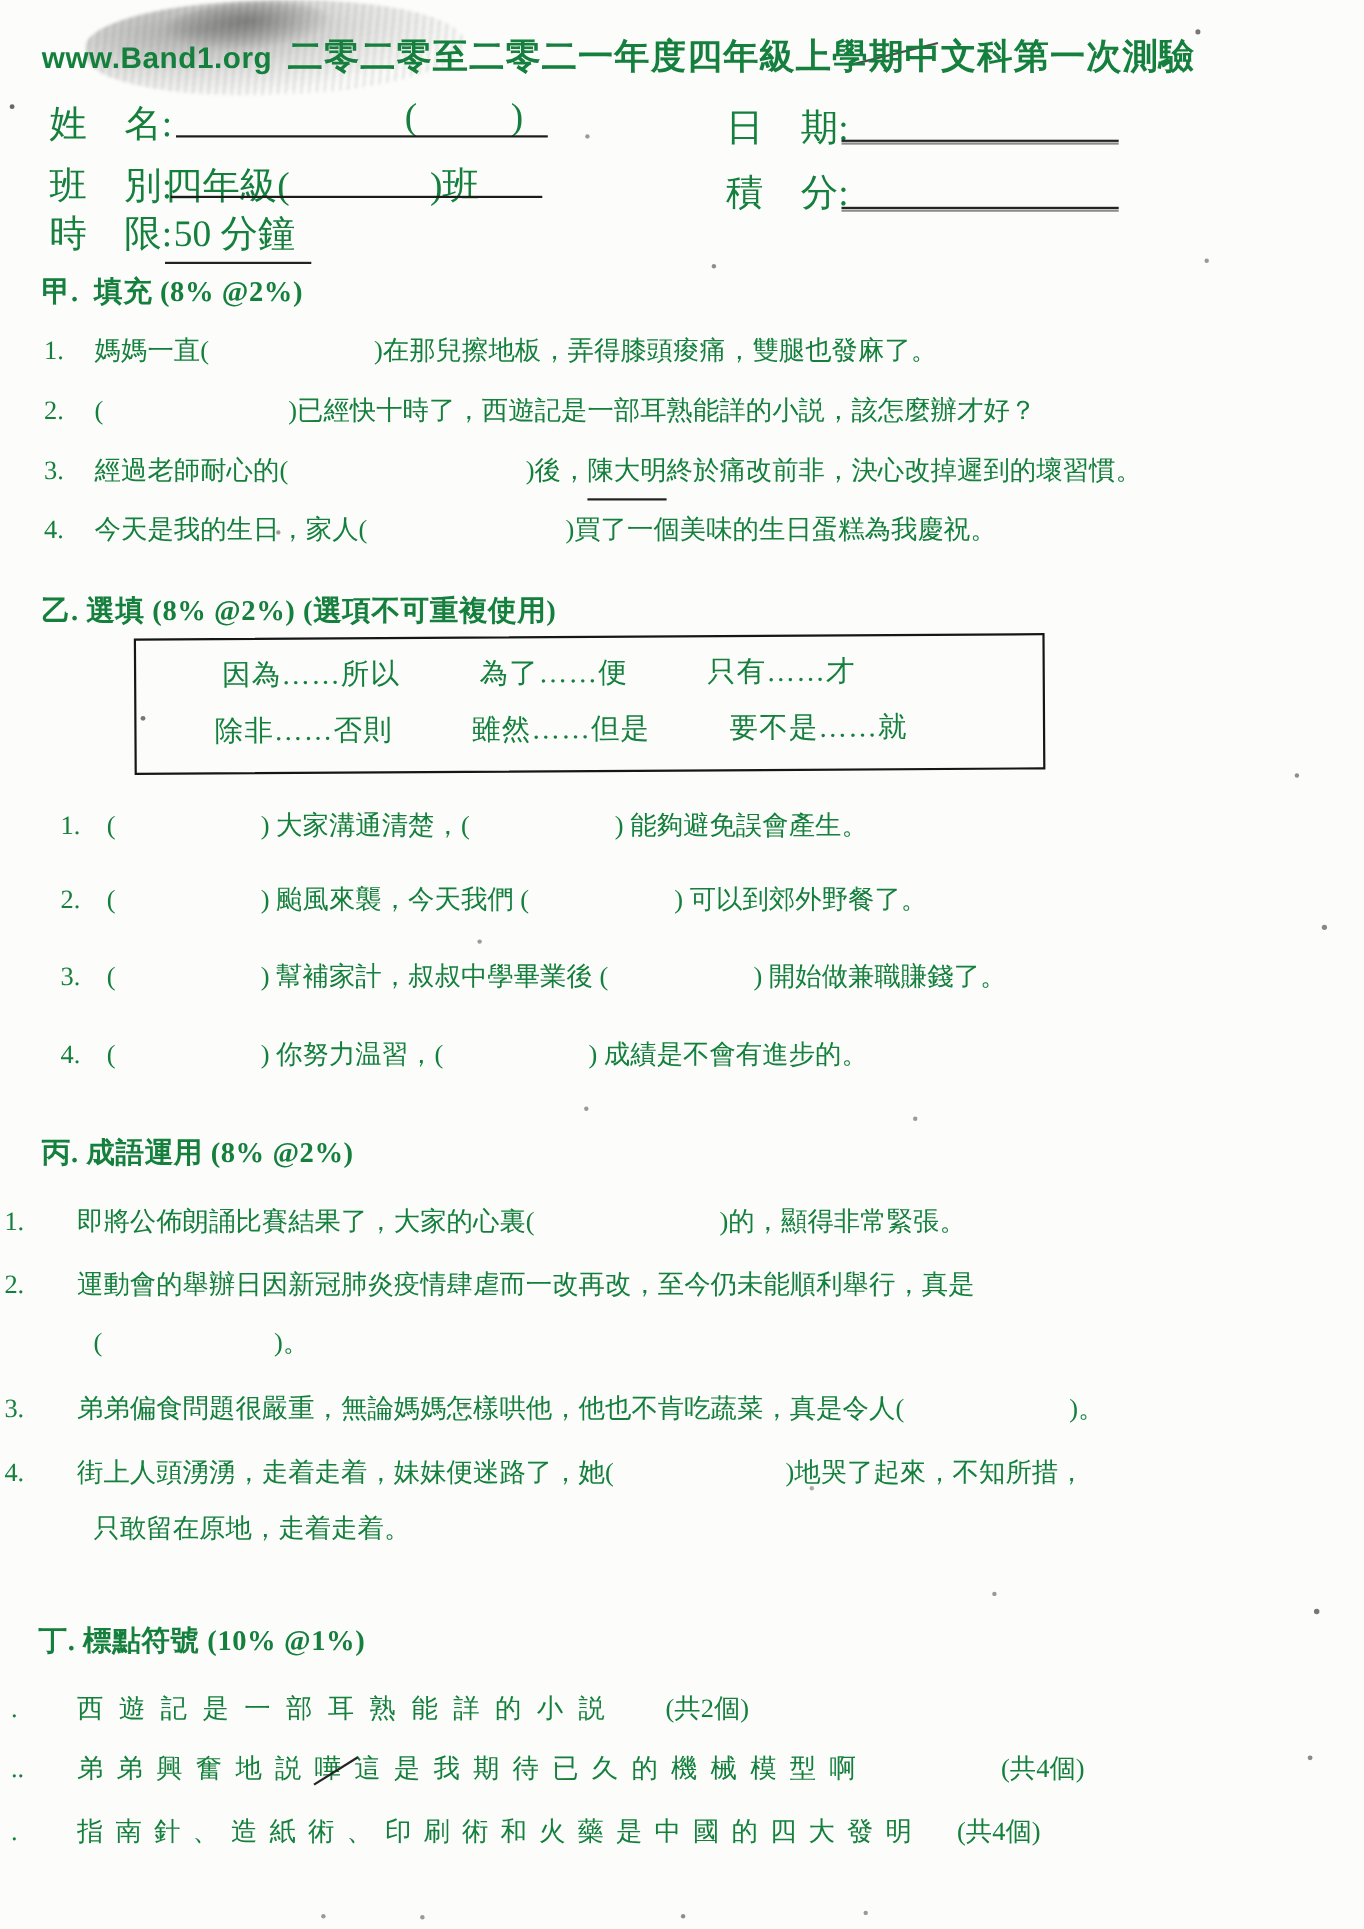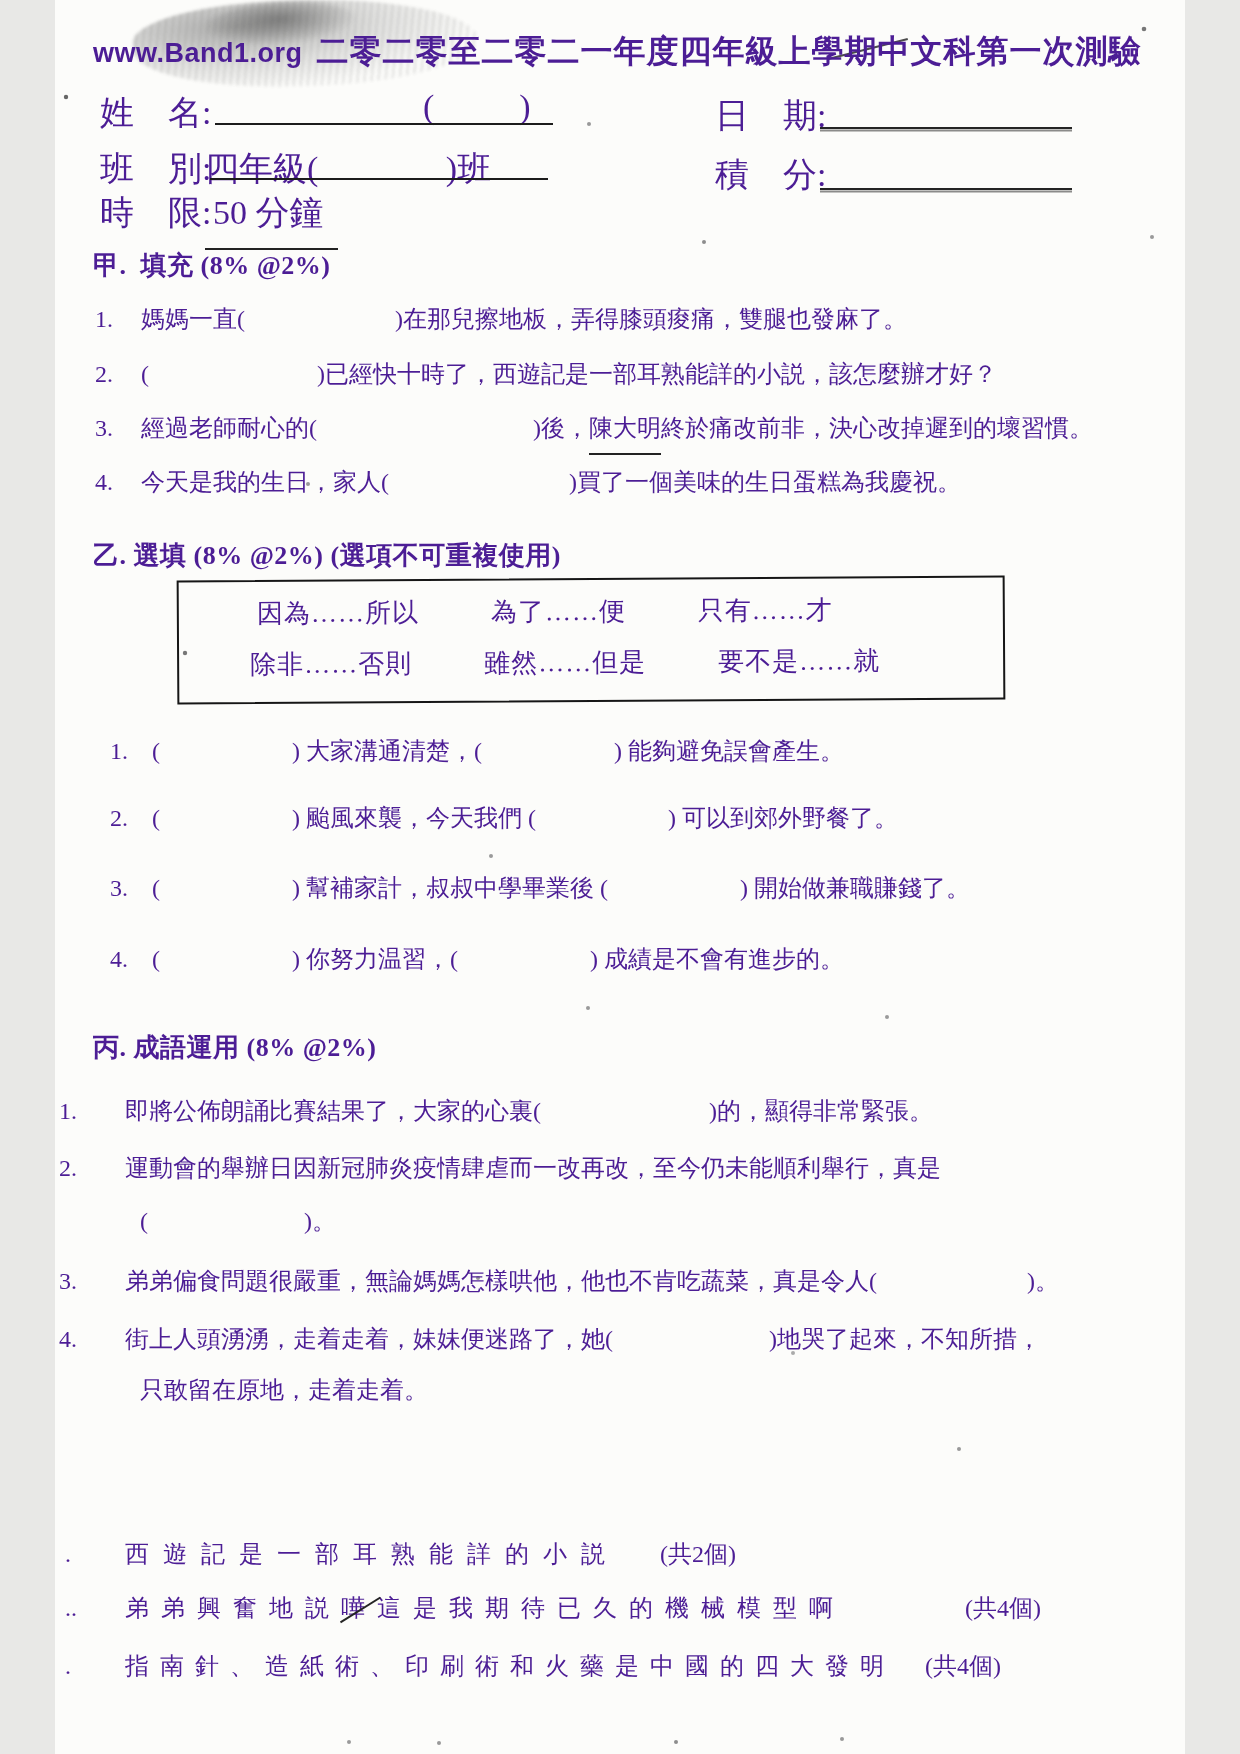--- a/index.html
+++ b/index.html
@@ -1,18 +1,18 @@
 <!DOCTYPE html>
 <html><head>
 <meta charset="utf-8">
 <style>
   html,body{margin:0;padding:0;background:#e8e8e6;}
   .page{
-    position:relative;width:1130px;height:1754px;margin:0 auto;
-    background:#fcfcfa;color:#4c1d95;overflow:hidden;
+    position:relative;width:1240px;height:1754px;margin:0 auto;
+    background:#fcfcfa;color:#15803d;overflow:hidden;
     font-family:"Liberation Serif","DejaVu Serif",serif;
   }
   .titlebar{position:absolute;left:38px;top:30px;display:flex;align-items:baseline;white-space:pre;}
   .site{font-family:"Liberation Sans","DejaVu Sans",sans-serif;font-weight:700;font-size:27px;letter-spacing:.5px;}
   .extitle{font-size:32px;margin-left:14px;font-weight:600;letter-spacing:1px;}
   .lbl{position:absolute;font-size:34px;white-space:pre;}
   .line{position:absolute;height:0;border-top:2.2px solid #1c1c1c;}
   .line.dbl{border-top:2px solid #242424;box-shadow:0 2.5px 0 rgba(45,45,45,.55);}
   .sec{position:absolute;font-size:26px;font-weight:600;white-space:pre;letter-spacing:.5px;}
   .item{position:absolute;display:flex;font-size:24px;white-space:pre;line-height:1.35;}
@@ -97,21 +97,21 @@
   <div class="line dbl" style="left:765px;top:127px;width:252px"></div>
 
   <div class="lbl" style="left:45px;top:146px">班　別:</div>
   <div class="lbl" style="left:150px;top:146px">四年級(               )班</div>
   <div class="line" style="left:155px;top:178px;width:338px"></div>
 
   <div class="lbl" style="left:660px;top:152px">積　分:</div>
   <div class="line dbl" style="left:765px;top:188px;width:252px"></div>
 
   <div class="lbl" style="left:45px;top:190px">時　限:</div>
-  <div class="lbl u" style="left:150px;top:190px;padding:0 14px 12px 8px">50 分鐘</div>
+  <div class="lbl u" style="left:150px;top:190px;padding:0 14px 2px 8px">50 分鐘</div>
 
   <div class="sec" style="left:38px;top:248px">甲.  填充 (8% @2%)</div>
 
   <div class="item" style="left:40px;top:303px">
     <span class="num numA">1.</span>
     <span>媽媽一直(                         )在那兒擦地板，弄得膝頭痠痛，雙腿也發麻了。</span>
   </div>
   <div class="item" style="left:40px;top:358px">
     <span class="num numA">2.</span>
     <span>(                            )已經快十時了，西遊記是一部耳熟能詳的小説，該怎麼辦才好？</span>
@@ -171,20 +171,21 @@
   <div class="item" style="left:2px;top:1265px">
     <span class="num numC">3.</span>
     <span>弟弟偏食問題很嚴重，無論媽媽怎樣哄他，他也不肯吃蔬菜，真是令人(                         )。</span>
   </div>
   <div class="item" style="left:2px;top:1323px">
     <span class="num numC">4.</span>
     <span>街上人頭湧湧，走着走着，妹妹便迷路了，她(                          )地哭了起來，不知所措，</span>
   </div>
   <div class="cont" style="left:85px;top:1374px">只敢留在原地，走着走着。</div>
 
+  <div class="sec" style="left:35px;top:1474px">丁. 標點符號 (10% @1%)</div>
 
   <div class="item" style="left:2px;top:1538px">
     <span class="num numD">.</span>
     <span class="dtext ls14">西遊記是一部耳熟能詳的小説</span>
     <span class="count" style="margin-left:41px">(共2個)</span>
   </div>
   <div class="item" style="left:2px;top:1592px">
     <span class="num numD">..</span>
     <span class="dtext ls12"><span>弟弟興奮地説</span><span class="struck">嘩</span><span>這是我期待已久的機械模型啊</span></span>
     <span class="count" style="margin-left:120px">(共4個)</span>

